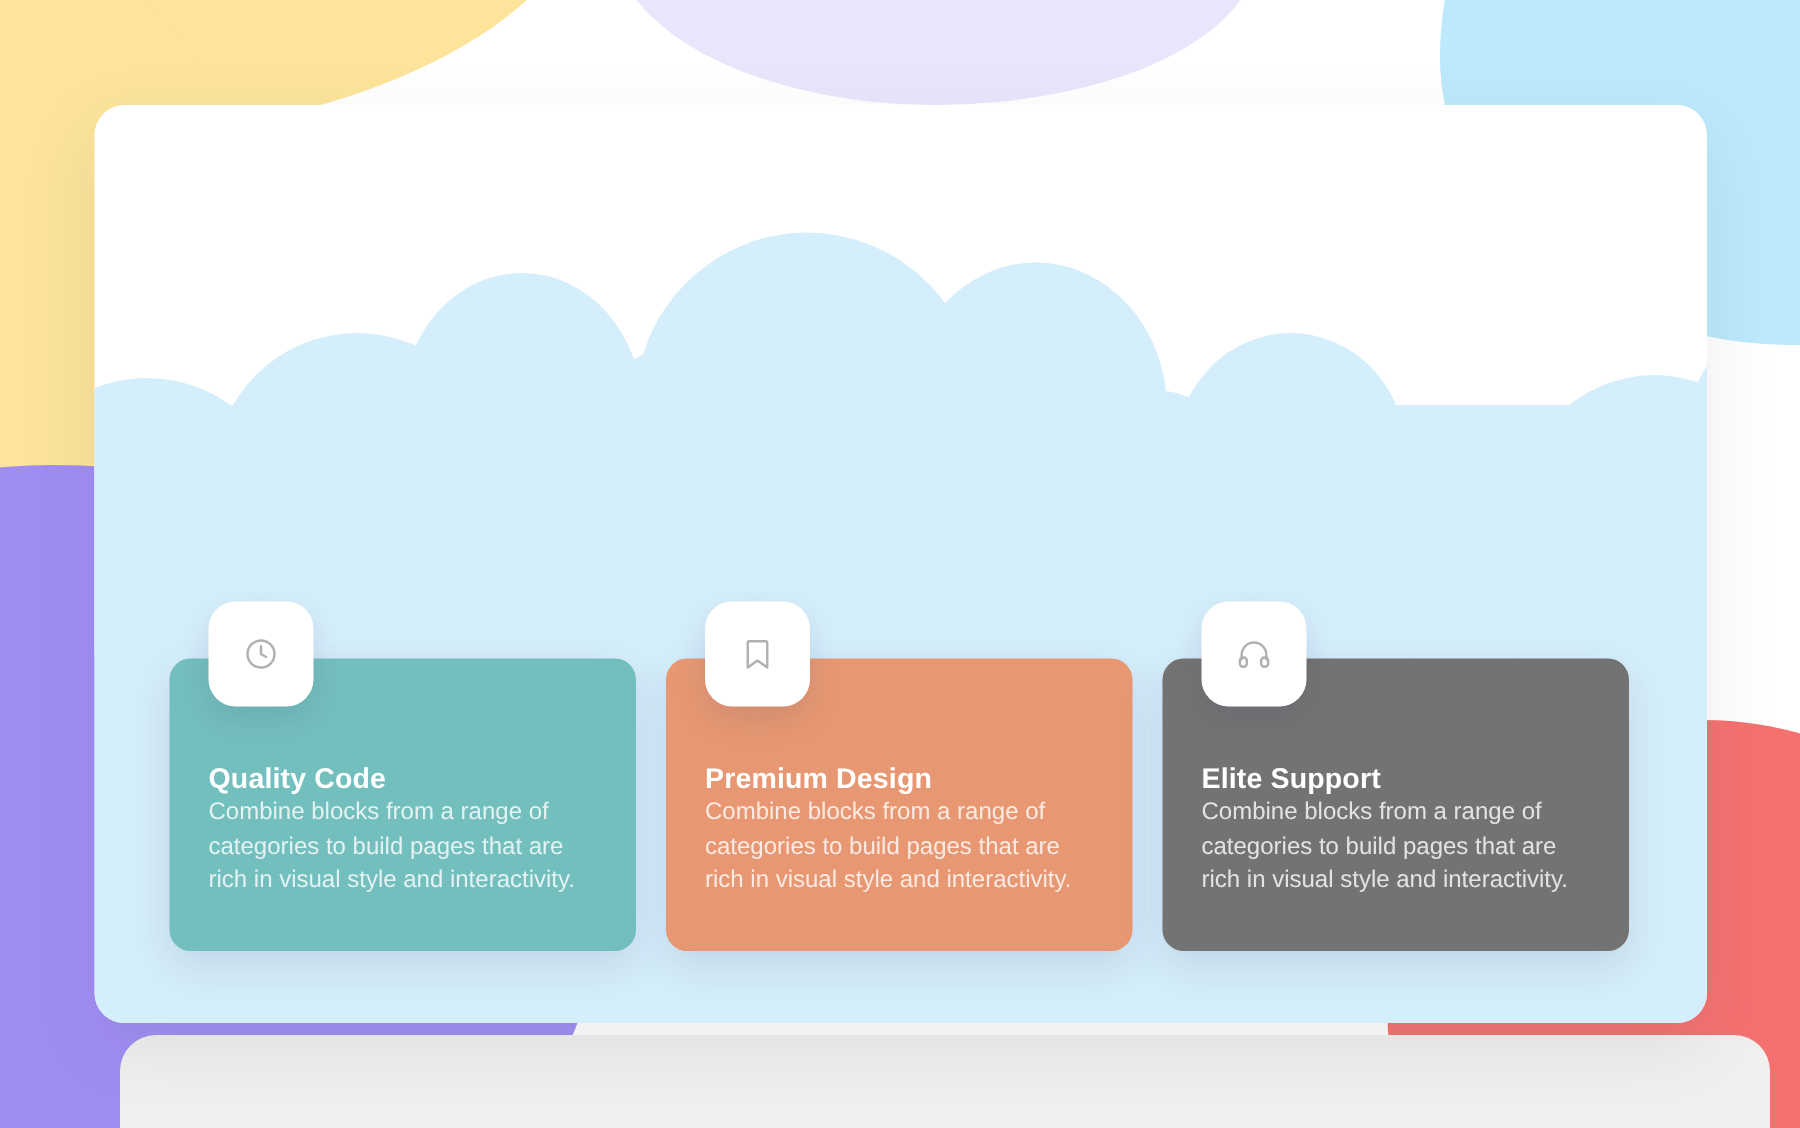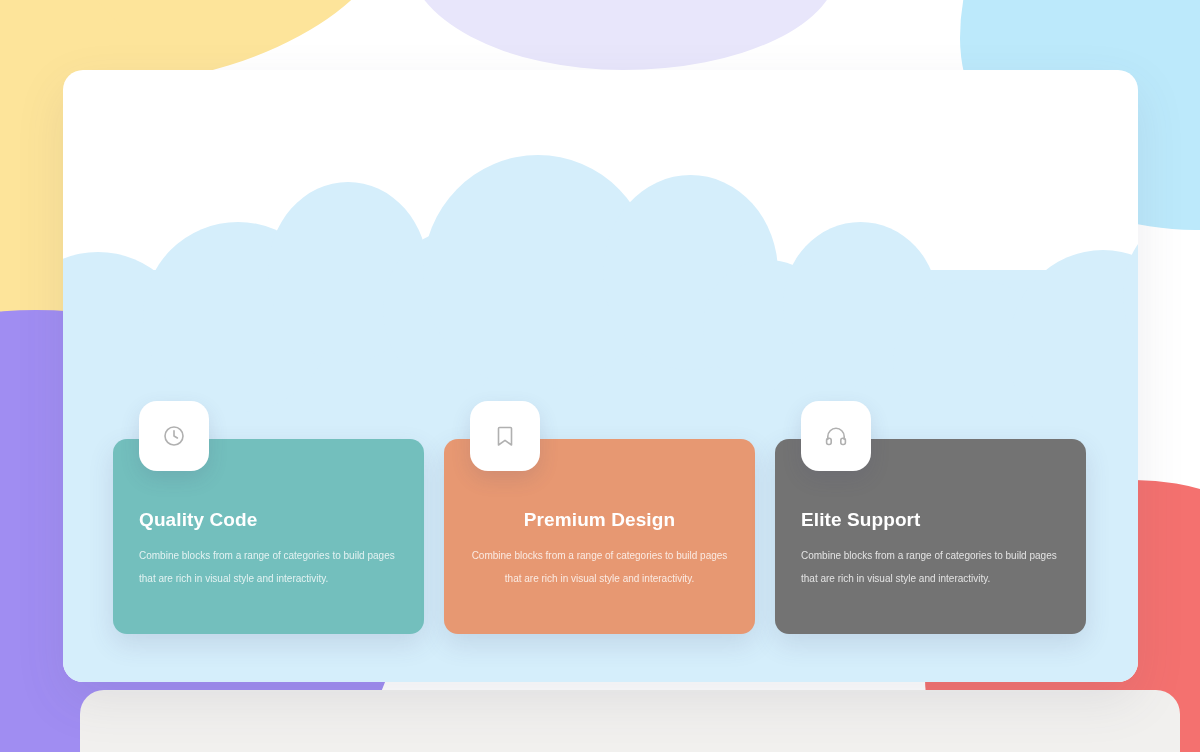--- a/index.html
+++ b/index.html
@@ -128,24 +128,24 @@
     align-items:center;
     justify-content:center;
   }
   .feature .tile svg { width:24px; height:24px; display:block; }
 
   .feature h3 {
     font-size:19px;
     font-weight:bold;
     color:#ffffff;
     letter-spacing:.1px;
-    margin-bottom:14px;
+    margin-bottom:0;
   }
   .feature p {
-    font-size:10px;
+    font-size:16px;
     line-height:22.5px;
     color:rgba(255,255,255,.80);
     max-width:270px;
   }
 </style>
 </head>
 <body>
 
 <div class="stage">
 
@@ -181,21 +181,21 @@
         <span class="tile">
           <svg viewBox="0 0 24 24" fill="none" stroke="#b0b0b0" stroke-width="1.6" stroke-linecap="round" stroke-linejoin="round">
             <circle cx="12" cy="12" r="9"></circle>
             <polyline points="12 6.8 12 12 15.4 14"></polyline>
           </svg>
         </span>
         <h3>Quality Code</h3>
         <p>Combine blocks from a range of categories to build pages that are rich in visual style and interactivity.</p>
       </div>
 
-      <div class="feature" style="background:#e79872;text-align:center;">
+      <div class="feature" style="background:#e79872;">
         <span class="tile">
           <svg viewBox="0 0 24 24" fill="none" stroke="#b0b0b0" stroke-width="1.6" stroke-linecap="round" stroke-linejoin="round">
             <path d="M6.5 3.5h11a1 1 0 0 1 1 1V21l-6.5-4.6L5.5 21V4.5a1 1 0 0 1 1-1z"></path>
           </svg>
         </span>
         <h3>Premium Design</h3>
         <p>Combine blocks from a range of categories to build pages that are rich in visual style and interactivity.</p>
       </div>
 
       <div class="feature" style="background:#737373;">

